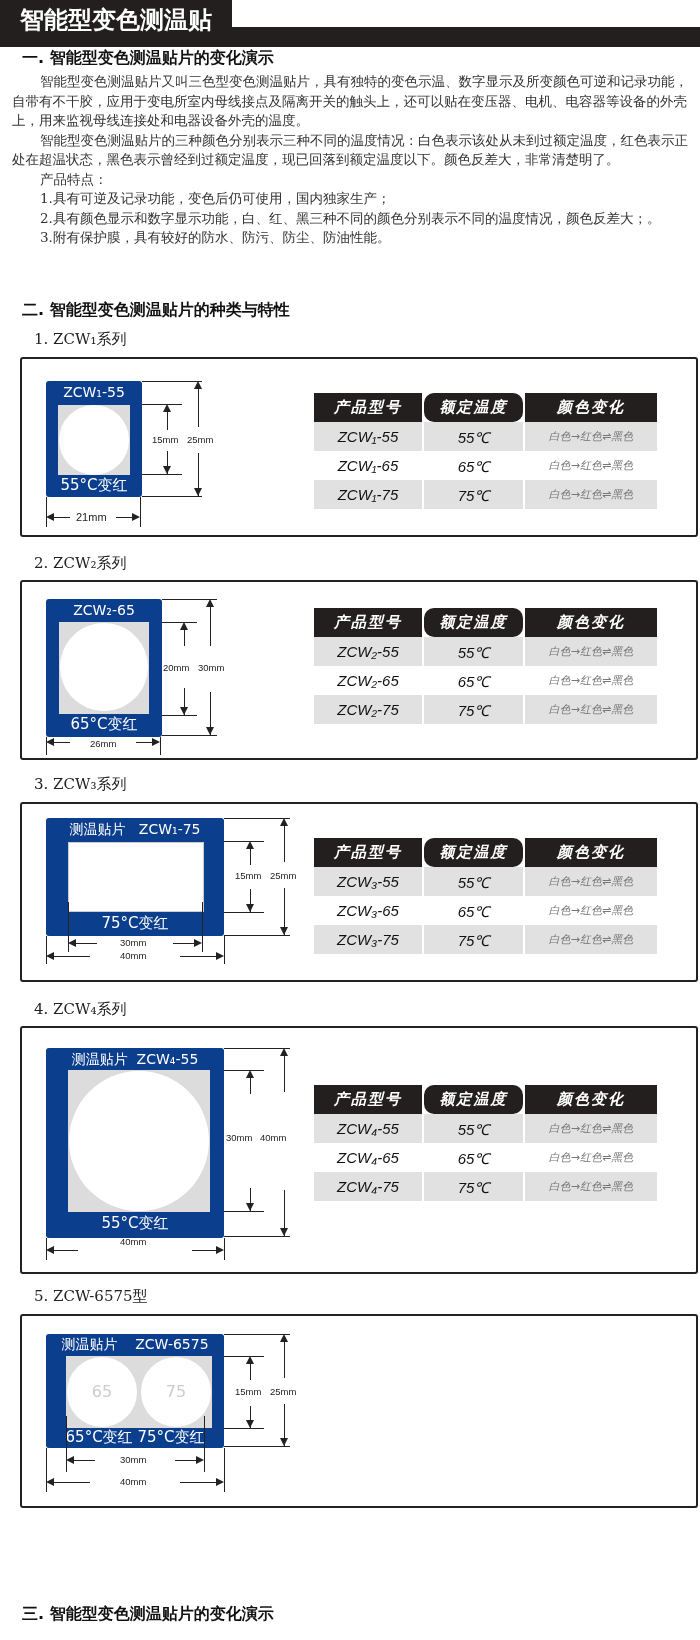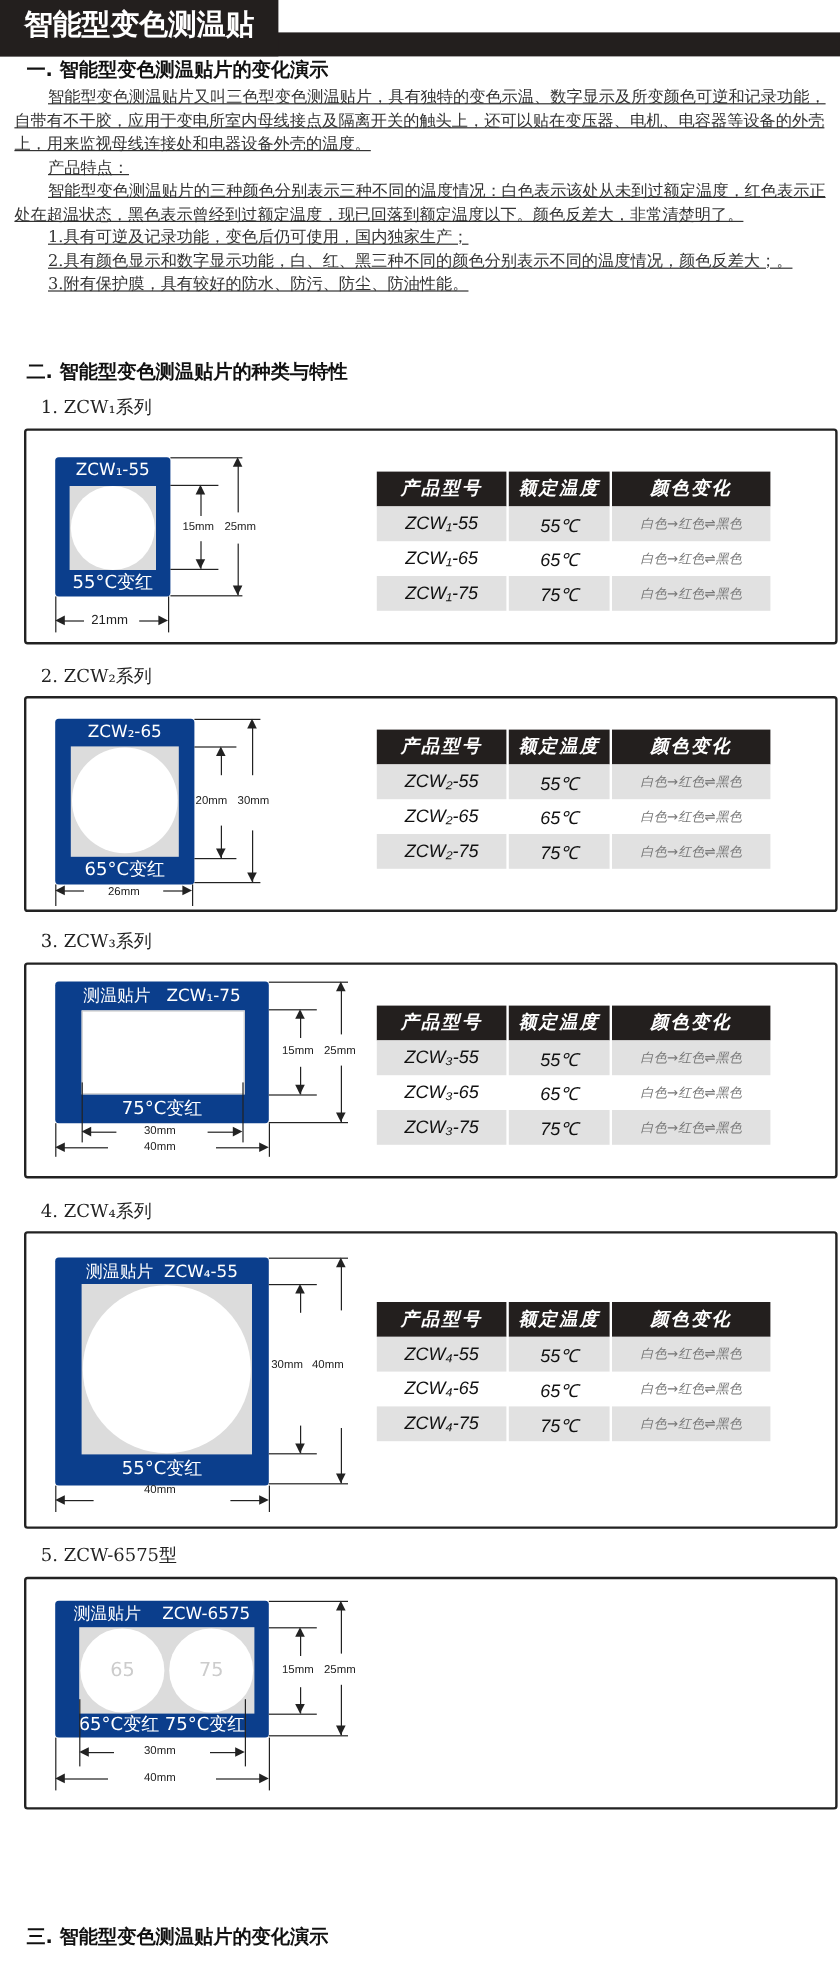--- a/index.html
+++ b/index.html
@@ -2,21 +2,21 @@
 <html><head>
 <meta charset="utf-8">
 <style>
   * { box-sizing: border-box; margin: 0; padding: 0; }
   body { width: 700px; height: 1640px; background: #fff; font-family: "DejaVu Sans", "Liberation Sans", sans-serif; color: #222; position: relative; overflow: hidden; }
   .topbar { position: absolute; left: 0; top: 0; width: 700px; height: 48px; }
   .topbar .line { position: absolute; left: 0; top: 27px; width: 700px; height: 20px; background: #231f1e; }
   .topbar .tab { position: absolute; left: 0; top: 0; width: 232px; height: 47px; background: #231f1e; color: #fff; font-size: 24px; font-weight: bold; line-height: 40px; padding-left: 20px; }
   .sec-title { position: absolute; left: 22px; font-size: 16px; font-weight: bold; color: #111; }
   .para { position: absolute; left: 12px; width: 680px; font-family: "DejaVu Serif", "Liberation Serif", serif; font-size: 13.5px; line-height: 19.5px; color: #333; }
-  .para p { margin: 0; text-decoration: underline; }
+  .para p { margin: 0; }
   .ind { text-indent: 28px; }
   .sub-title { position: absolute; left: 34px; font-family: "DejaVu Serif", "Liberation Serif", serif; font-size: 15px; color: #222; }
   .box { position: absolute; left: 20px; width: 678px; border: 2px solid #222; border-radius: 3px; background: #fff; }
   .label { position: absolute; background: #0b3e8c; border-radius: 3px; color: #fff; }
   .label .top { position: absolute; left: 0; right: 0; text-align: center; font-size: 14px; }
   .label .bot { position: absolute; left: 0; right: 0; text-align: center; font-size: 15px; }
   .label .win { position: absolute; background: #dcdcdc; }
   .label .circle { position: absolute; background: #fff; border-radius: 50%; color: #ccc; text-align: center; font-size: 16px; }
   .label .rectwin { position: absolute; background: #fff; border: 1px solid #ccc; }
   .dim { position: absolute; font-size: 9.5px; color: #222; font-family: "Liberation Sans", sans-serif; }
@@ -26,35 +26,35 @@
   .arr-dn { position: absolute; width: 0; height: 0; border-left: 4px solid transparent; border-right: 4px solid transparent; border-top: 8px solid #222; }
   .arr-l { position: absolute; width: 0; height: 0; border-top: 4px solid transparent; border-bottom: 4px solid transparent; border-right: 8px solid #222; }
   .arr-r { position: absolute; width: 0; height: 0; border-top: 4px solid transparent; border-bottom: 4px solid transparent; border-left: 8px solid #222; }
   table.spec { position: absolute; left: 312px; border-collapse: separate; border-spacing: 2px 0; font-style: italic; }
   table.spec th { background: #231f1e; color: #fff; font-size: 15px; font-weight: bold; height: 29px; letter-spacing: 2px; }
   table.spec td { height: 29px; text-align: center; }
   table.spec tr.odd td { background: #e1e1e1; }
   table.spec td.m { font-size: 15px; color: #111; font-family: "Liberation Sans", sans-serif; }
   table.spec td.t { font-size: 15px; color: #111; font-family: "Liberation Sans", sans-serif; }
   table.spec td.c { font-size: 11px; color: #777; }
-  table.spec .c1 { width: 108px; } table.spec .c2 { width: 84px; } table.spec .c3 { width: 132px; }
+  table.spec .c1 { width: 108px; } table.spec .c2 { width: 99px; border-radius: 10px; } table.spec .c3 { width: 132px; }
 </style>
 </head>
 <body>
 
 <div class="topbar">
   <div class="line"></div>
   <div class="tab">智能型变色测温贴片</div>
 </div>
 
 <div class="sec-title" style="top:48px;">一. 智能型变色测温贴片的变化演示</div>
 <div class="para" style="top:72px;">
   <p class="ind">智能型变色测温贴片又叫三色型变色测温贴片，具有独特的变色示温、数字显示及所变颜色可逆和记录功能，自带有不干胶，应用于变电所室内母线接点及隔离开关的触头上，还可以贴在变压器、电机、电容器等设备的外壳上，用来监视母线连接处和电器设备外壳的温度。</p>
+  <p class="ind">智能型变色测温贴片的三种颜色分别表示三种不同的温度情况：白色表示该处从未到过额定温度，红色表示正处在超温状态，黑色表示曾经到过额定温度，现已回落到额定温度以下。颜色反差大，非常清楚明了。</p>
   <p class="ind">产品特点：</p>
-  <p class="ind">智能型变色测温贴片的三种颜色分别表示三种不同的温度情况：白色表示该处从未到过额定温度，红色表示正处在超温状态，黑色表示曾经到过额定温度，现已回落到额定温度以下。颜色反差大，非常清楚明了。</p>
   <p class="ind">1.具有可逆及记录功能，变色后仍可使用，国内独家生产；</p>
   <p class="ind">2.具有颜色显示和数字显示功能，白、红、黑三种不同的颜色分别表示不同的温度情况，颜色反差大；。</p>
   <p class="ind">3.附有保护膜，具有较好的防水、防污、防尘、防油性能。</p>
 </div>
 
 <div class="sec-title" style="top:300px;">二. 智能型变色测温贴片的种类与特性</div>
 
 <div class="sub-title" style="top:330px;">1. ZCW₁系列</div>
 <div class="box" style="top:357px;height:180px;">
   <div class="label" style="left:24px;top:22px;width:96px;height:116px;">

